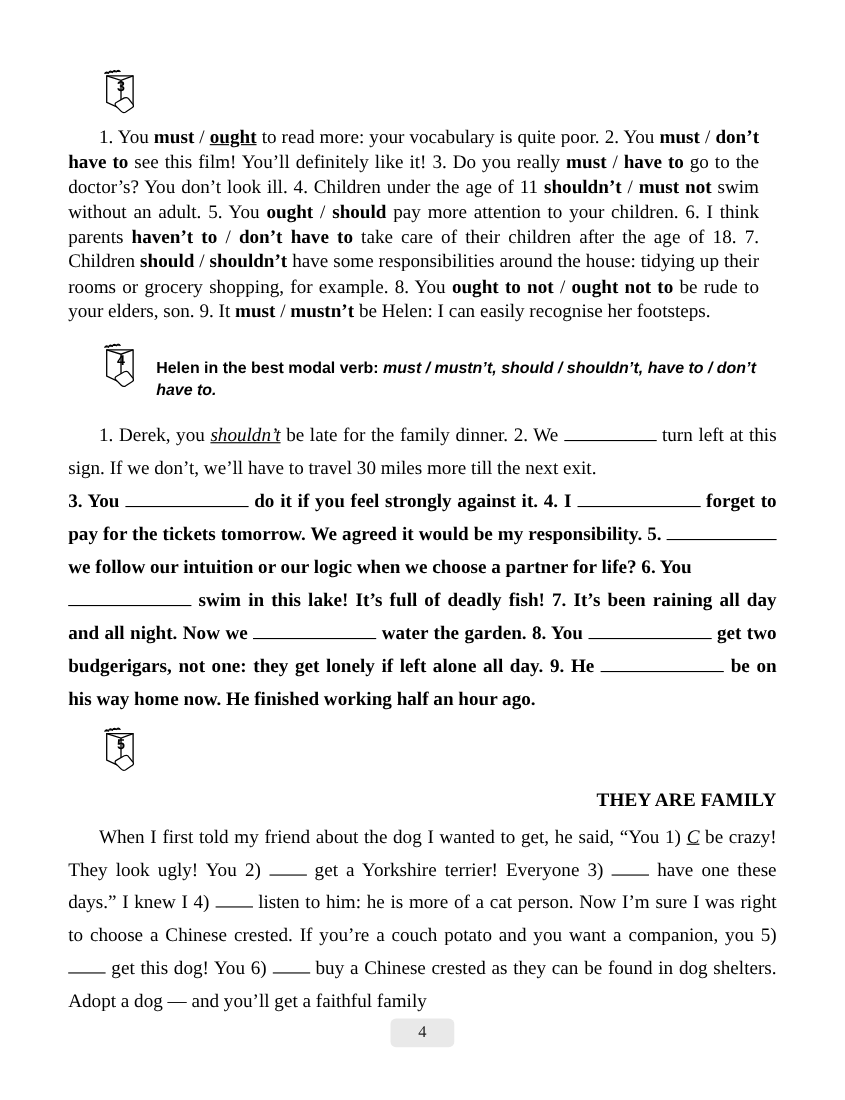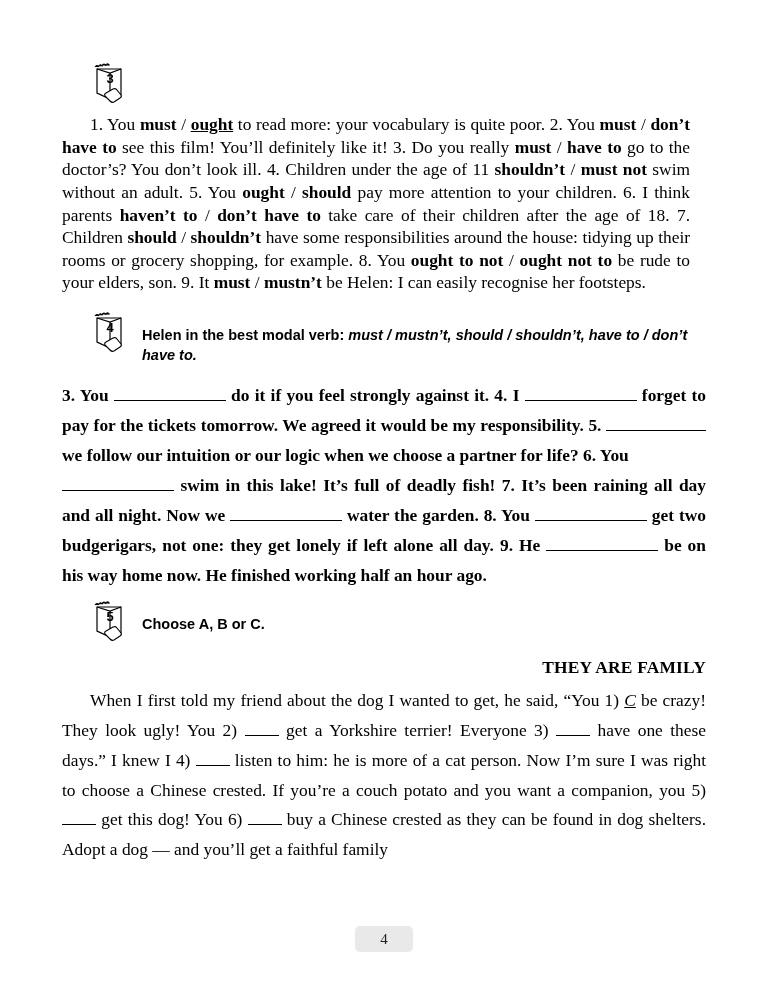--- a/index.html
+++ b/index.html
@@ -167,20 +167,21 @@
         <g fill="#fff" stroke="#000" stroke-width="1.1">
           <path d="M16 30 l7 -4 q3 -1 4 1 l4 5 q1 2 -1 3 l-6 4 q-2 1 -4 -1 l-5 -5 q-1 -2 1 -3 z"></path>
         </g>
       </svg>
     </div>
     <div class="ex-title"><span>Helen in the best modal verb: </span><span class="ital">must / mustn’t, should / shouldn’t, have to / don’t have to.</span></div>
   </div>
 
   <div class="gap-small"></div>
 
+  <p class="spaced"><span>1. Derek, you </span><span class="answer">shouldn’t</span><span> be late for the family dinner. 2. We </span><span class="blank bl-md"></span><span> turn left at this sign. If we don’t, we’ll have to travel 30 miles more till the next exit.</span></p>
 
   <p class="spaced noind"><span>3. You </span><span class="blank bl-xl"></span><span> do it if you feel strongly against it. 4. I </span><span class="blank bl-xl"></span><span> forget to pay for the tickets tomorrow. We agreed it would be my responsibility. 5. </span><span class="blank bl-lg"></span><span> we follow our intuition or our logic when we choose a partner for life? 6. You </span></p>
 
   <p class="spaced noind"><span class="blank bl-xl"></span><span> swim in this lake! It’s full of deadly fish! 7. It’s been raining all day and all night. Now we </span><span class="blank bl-xl"></span><span> water the garden. 8. You </span><span class="blank bl-xl"></span><span> get two budgerigars, not one: they get lonely if left alone all day. 9. He </span><span class="blank bl-xl"></span><span> be on his way home now. He finished working half an hour ago.</span></p>
 
   <div class="ex-head sec5">
     <div class="notepad">
       <svg width="44" height="44" viewBox="0 0 44 44" xmlns="http://www.w3.org/2000/svg">
         <g fill="none" stroke="#000" stroke-width="1.2">
           <path d="M7 6 L7 30 L20 36 L31 32 L31 6 Z" fill="#fff"></path>
@@ -192,21 +193,20 @@
           <path d="M8.5 3.2 q2 -3 4 0"></path>
           <path d="M12 2.6 q2 -3 4 0"></path>
           <path d="M15.5 2.4 q2 -3 4 0"></path>
         </g>
         <text x="20" y="20" font-family="Liberation Sans, sans-serif" font-size="13" font-weight="bold" text-anchor="middle" fill="#000">5</text>
         <g fill="#fff" stroke="#000" stroke-width="1.1">
           <path d="M16 30 l7 -4 q3 -1 4 1 l4 5 q1 2 -1 3 l-6 4 q-2 1 -4 -1 l-5 -5 q-1 -2 1 -3 z"></path>
         </g>
       </svg>
     </div>
-    <div class="ex-title">Choose A, B or C.</div>
   </div>
 
   <div class="story-title">THEY ARE FAMILY</div>
 
   <p class="spaced"><span>When I first told my friend about the dog I wanted to get, he said, “You 1) </span><span class="answer">C</span><span> be crazy! They look ugly! You 2) </span><span class="blank bl-tiny"></span><span> get a Yorkshire terrier! Everyone 3) </span><span class="blank bl-tiny"></span><span> have one these days.” I knew I 4) </span><span class="blank bl-tiny"></span><span> listen to him: he is more of a cat person. Now I’m sure I was right to choose a Chinese crested. If you’re a couch potato and you want a companion, you 5) </span><span class="blank bl-tiny"></span><span> get this dog! You 6) </span><span class="blank bl-tiny"></span><span> buy a Chinese crested as they can be found in dog shelters. Adopt a dog — and you’ll get a faithful family</span></p>
 
   <div class="pagenum">4</div>
 </div>
 
 </body></html>

